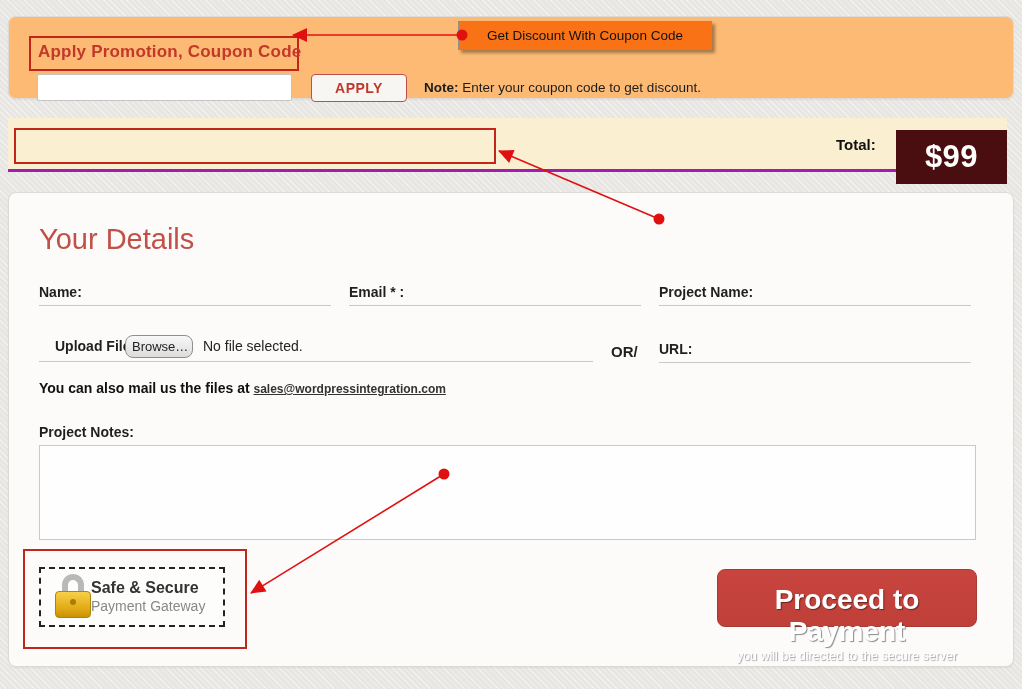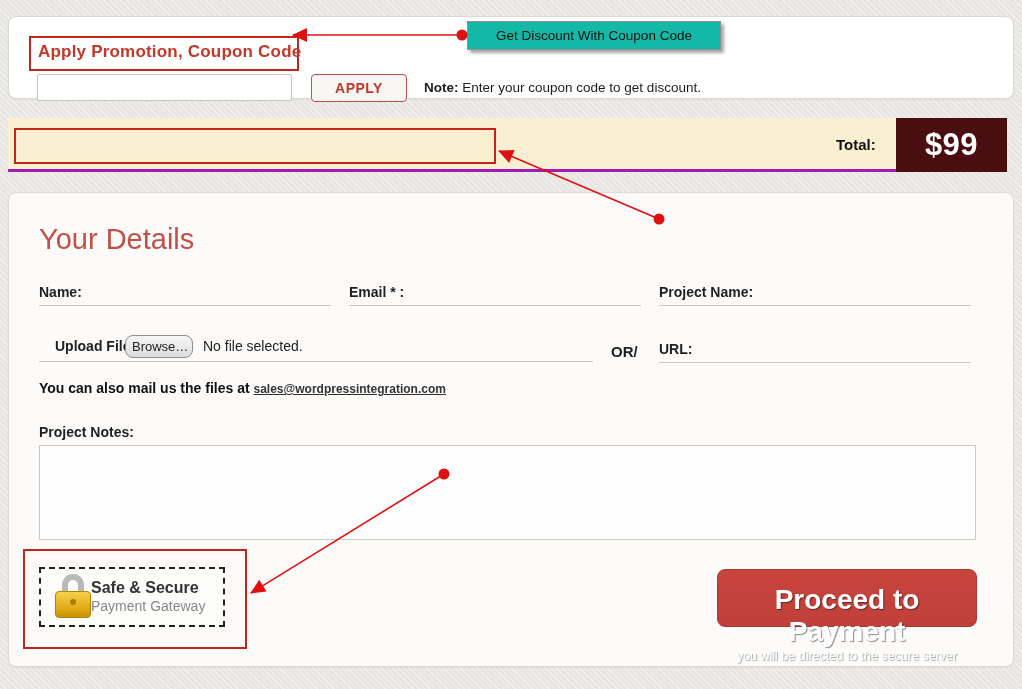--- a/index.html
+++ b/index.html
@@ -3,21 +3,21 @@
 <meta charset="utf-8">
 <style>
   html,body{margin:0;padding:0;}
   body{
     width:1022px;height:689px;position:relative;overflow:hidden;
     font-family:"Liberation Sans",sans-serif;
     background-color:#e8e6e3;
     background-image:repeating-linear-gradient(45deg, rgba(255,255,255,.45) 0 1px, rgba(0,0,0,0) 1px 4px);
   }
   .panel{
-    position:absolute;background:#ffffff;border:1px solid #dddad5;
+    position:absolute;background:#fdba74;border:1px solid #dddad5;
     border-radius:8px;box-shadow:0 1px 2px rgba(0,0,0,.06);
   }
   #top-panel{left:8px;top:16px;width:1004px;height:81px;}
   #main-panel{left:8px;top:192px;width:1004px;height:473px;background:#fcfbfa;}
 
   .red-annot{position:absolute;border:2px solid #c3251a;background:transparent;pointer-events:none;}
 
   #coupon-heading-box{left:20px;top:19px;width:266px;height:31px;}
   #coupon-heading{
     position:absolute;left:29px;top:25px;font-size:17px;font-weight:bold;color:#c23829;letter-spacing:.2px;
@@ -28,23 +28,23 @@
   }
   #apply-button{
     position:absolute;left:302px;top:57px;width:96px;height:28px;box-sizing:border-box;
     background:#f8f6f3;border:1px solid #c0504a;border-radius:4px;
     color:#c0392b;font-weight:bold;font-size:14px;letter-spacing:.5px;
     font-family:"Liberation Sans",sans-serif;cursor:pointer;
   }
   #coupon-note{position:absolute;left:415px;top:63px;font-size:13.5px;color:#1c1c1c;}
 
   .callout{
-    position:absolute;background:#14b8a6;border:1px solid #8f8f8f;
+    position:absolute;background:#f97316;border:1px solid #8f8f8f;
     box-shadow:3px 3px 3px rgba(0,0,0,.35);
-    font-size:13.5px;color:#111;display:flex;align-items:center;justify-content:center;margin-left:9px;
+    font-size:13.5px;color:#111;display:flex;align-items:center;justify-content:center;
   }
   #callout-coupon{left:458px;top:21px;width:252px;height:27px;}
   #callout-delivery{left:656px;top:205px;width:150px;height:27px;}
   #callout-secure{left:430px;top:460px;width:158px;height:27px;}
 
   #delivery-banner{
     position:absolute;left:8px;top:118px;width:999px;height:54px;box-sizing:border-box;
     background:#fbefd2;border-bottom:3px solid #a21caf;
   }
   #delivery-annot-box{left:14px;top:128px;width:478px;height:32px;}
@@ -123,21 +123,21 @@
 </div>
 
 <div class="callout" id="callout-coupon">Get Discount With Coupon Code</div>
 <div class="callout" id="callout-delivery">Delivery On Time</div>
 <div class="callout" id="callout-secure">Secure Payments</div>
 
 <div id="delivery-banner">
   <div class="red-annot" id="delivery-annot-box" style="left:6px;top:10px;"></div>
   <div id="delivery-text"><b>Estimated Delivery Date:</b><span> on Thursday by 9am (PST), December 11</span></div>
   <div id="total-label" style="left:828px;top:18px;position:absolute;">Total:</div>
-  <div id="total-box" style="left:888px;top:0;">
+  <div id="total-box" style="left:888px;top:12px;">
     <span id="total-value">$99</span>
   </div>
 </div>
 
 <div class="panel" id="main-panel">
   <div id="your-details" style="position:absolute;left:30px;top:30px;">Your Details</div>
 
   <div class="field-label" style="left:30px;top:91px;">Name:</div>
   <input class="uline" style="left: 30px; top: 92px; width: 292px;" type="text">
 

